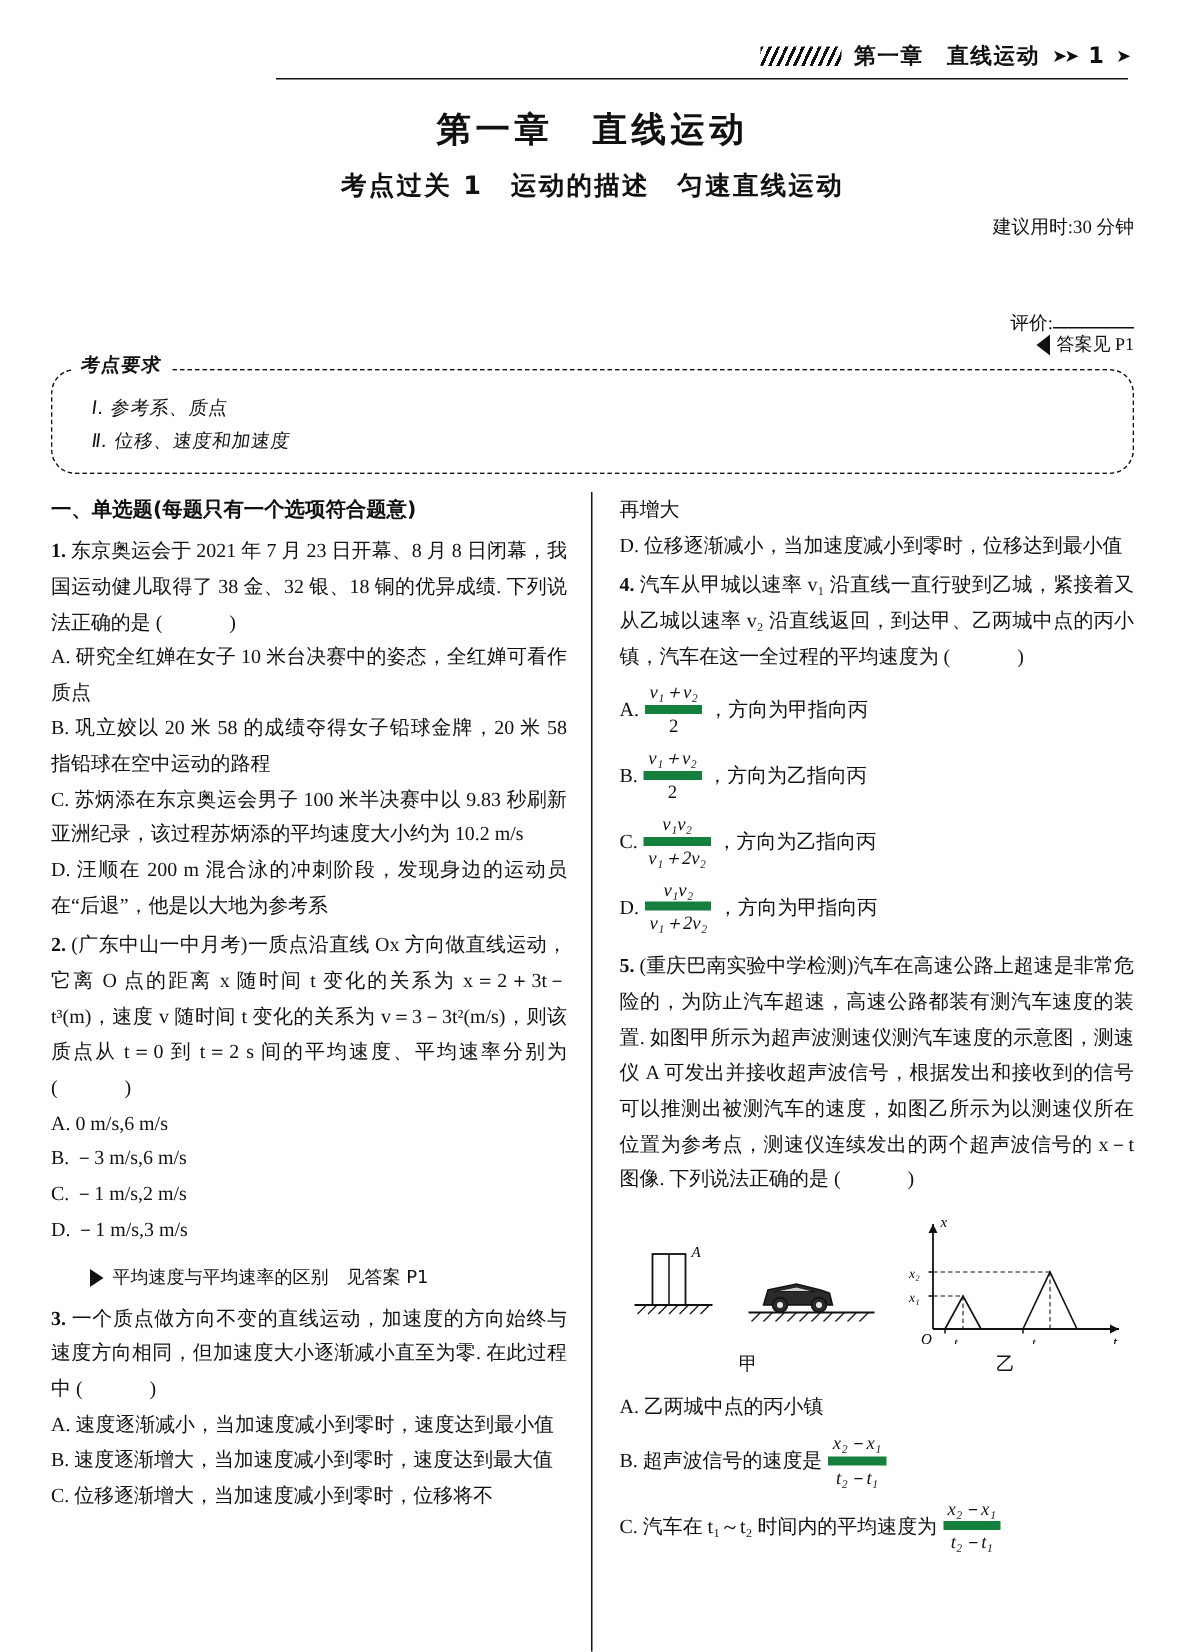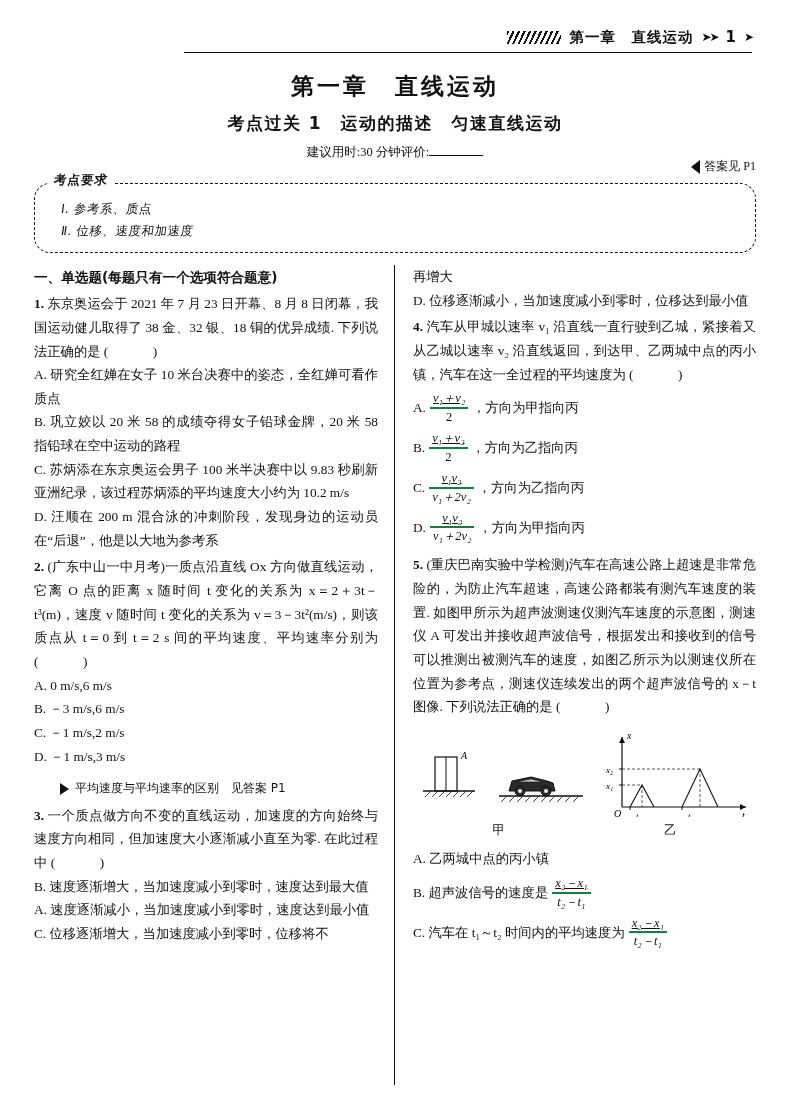--- a/index.html
+++ b/index.html
@@ -50,23 +50,25 @@
   h2.section{
     text-align:center;
     font-size:17px;
     font-weight:bold;
     letter-spacing:1.5px;
     margin:10px 0 8px 0;
     font-family:"DejaVu Sans", sans-serif;
   }
   .meta-row{
     display:flex;align-items:flex-end;justify-content:center;
+    gap:46px;
     font-size:12.5px;
     margin:6px 0 2px 0;
     position:relative;
+    flex-direction:column;
   }
   .meta-eval{white-space:nowrap;}
   .meta-eval .blank{display:inline-block;border-bottom:1px solid #111;width:54px;height:12px;}
   .answer-tag{
     position:absolute;right:0;bottom:-14px;
     font-size:12px;
     display:flex;align-items:center;gap:2px;
     white-space:nowrap;
   }
   .answer-tag .tri{
@@ -130,21 +132,21 @@
   .paren{letter-spacing:6px;}
   .mathi{font-family:"Liberation Serif", serif;font-style:italic;}
   
   .frac{
     display:inline-block;
     vertical-align:-0.55em;
     text-align:center;
     margin:0 2px;
     font-size:12.5px;
   }
-  .frac .top{display:block;padding:0 3px;border-bottom:2px solid #15803d;line-height:1.35;text-decoration:underline;}
+  .frac .top{display:block;padding:0 3px;border-bottom:6px solid #15803d;line-height:1.35;}
   .frac .bot{display:block;padding:0 3px;line-height:1.35;}
   .optrow{display:flex;align-items:center;gap:2px;margin-top:4px;}
   
   .tipbar{
     display:flex;align-items:center;gap:6px;
     margin:10px 0 4px 26px;
     font-size:12px;
     font-family:"DejaVu Sans", sans-serif;
   }
   .tipbar .ti{
@@ -232,22 +234,22 @@
       <div class="tipbar">
         <span class="ti"></span>
         <span>平均速度与平均速率的区别　见答案 P1</span>
       </div>
 
       <p class="q">
         <span class="num">3.</span>
         <span>一个质点做方向不变的直线运动，加速度的方向始终与速度方向相同，但加速度大小逐渐减小直至为零. 在此过程中</span>
         <span class="paren">(　　)</span>
       </p>
+      <p class="opt">A. 速度逐渐减小，当加速度减小到零时，速度达到最小值</p>
       <p class="opt">B. 速度逐渐增大，当加速度减小到零时，速度达到最大值</p>
-      <p class="opt">A. 速度逐渐减小，当加速度减小到零时，速度达到最小值</p>
       <p class="opt">C. 位移逐渐增大，当加速度减小到零时，位移将不</p>
     </div>
 
     <div class="col right">
       <p class="opt">再增大</p>
       <p class="opt">D. 位移逐渐减小，当加速度减小到零时，位移达到最小值</p>
 
       <p class="q">
         <span class="num">4.</span>
         <span>汽车从甲城以速率 v₁ 沿直线一直行驶到乙城，紧接着又从乙城以速率 v₂ 沿直线返回，到达甲、乙两城中点的丙小镇，汽车在这一全过程的平均速度为</span>

